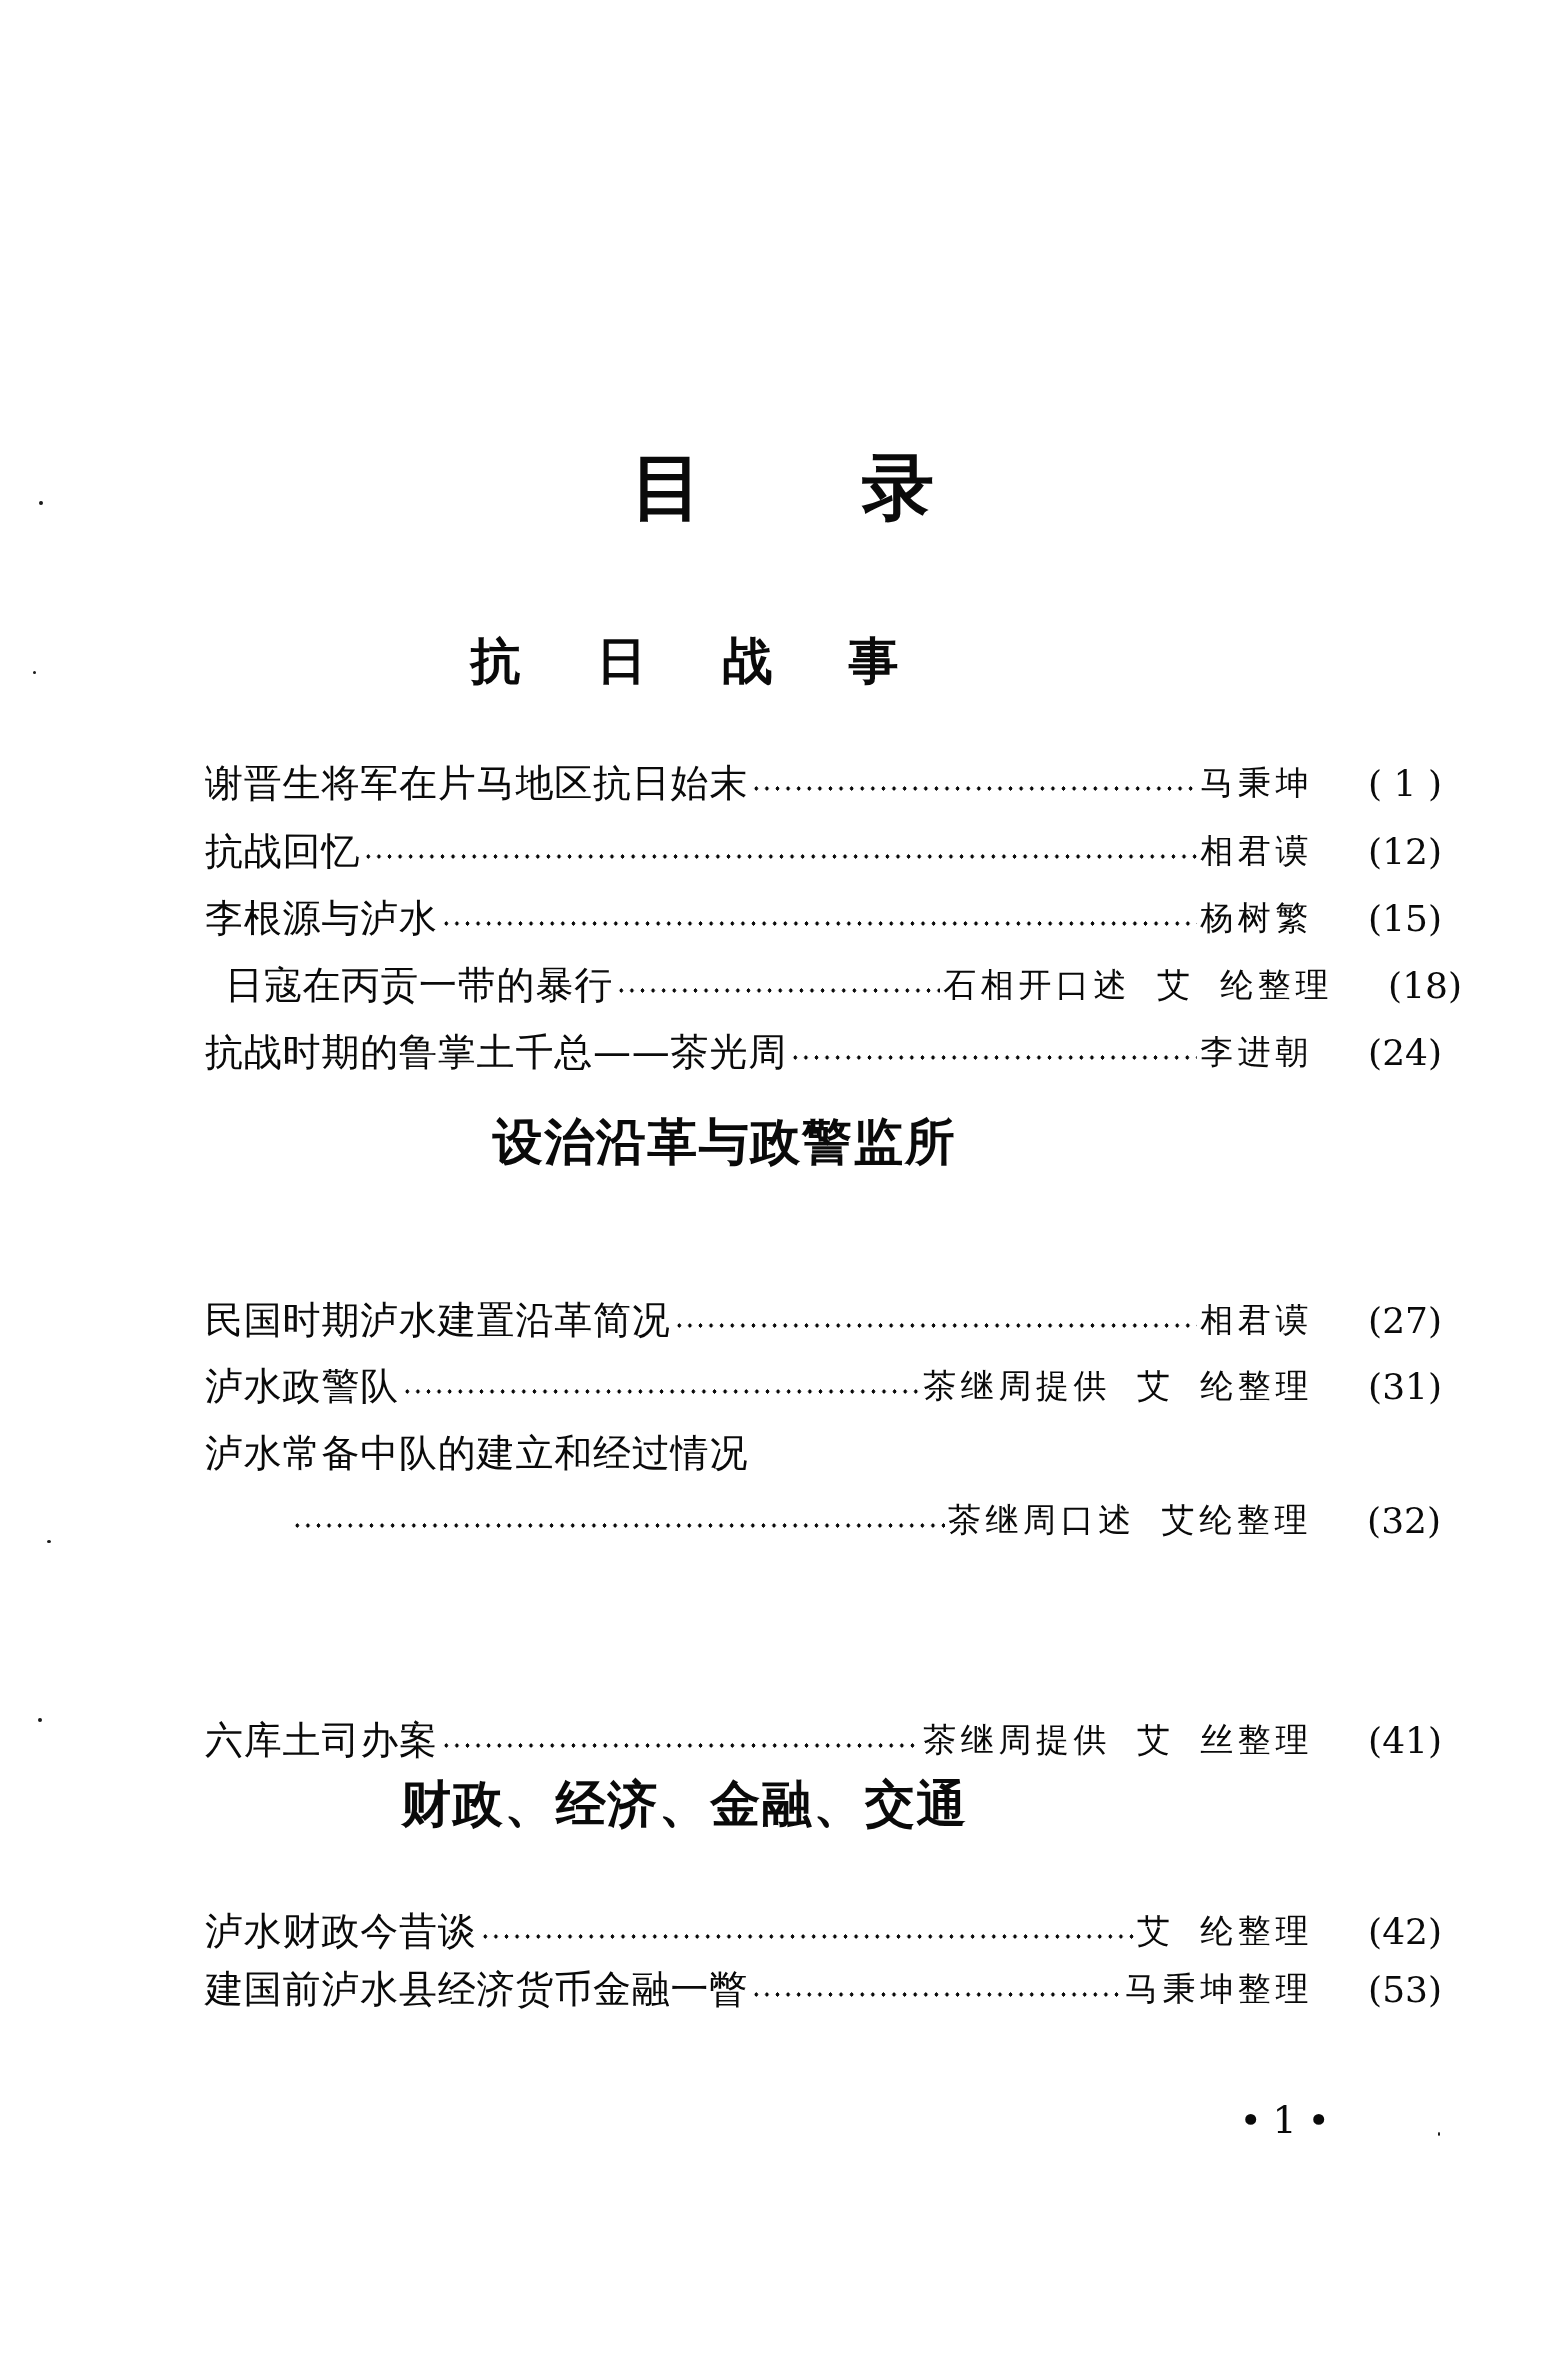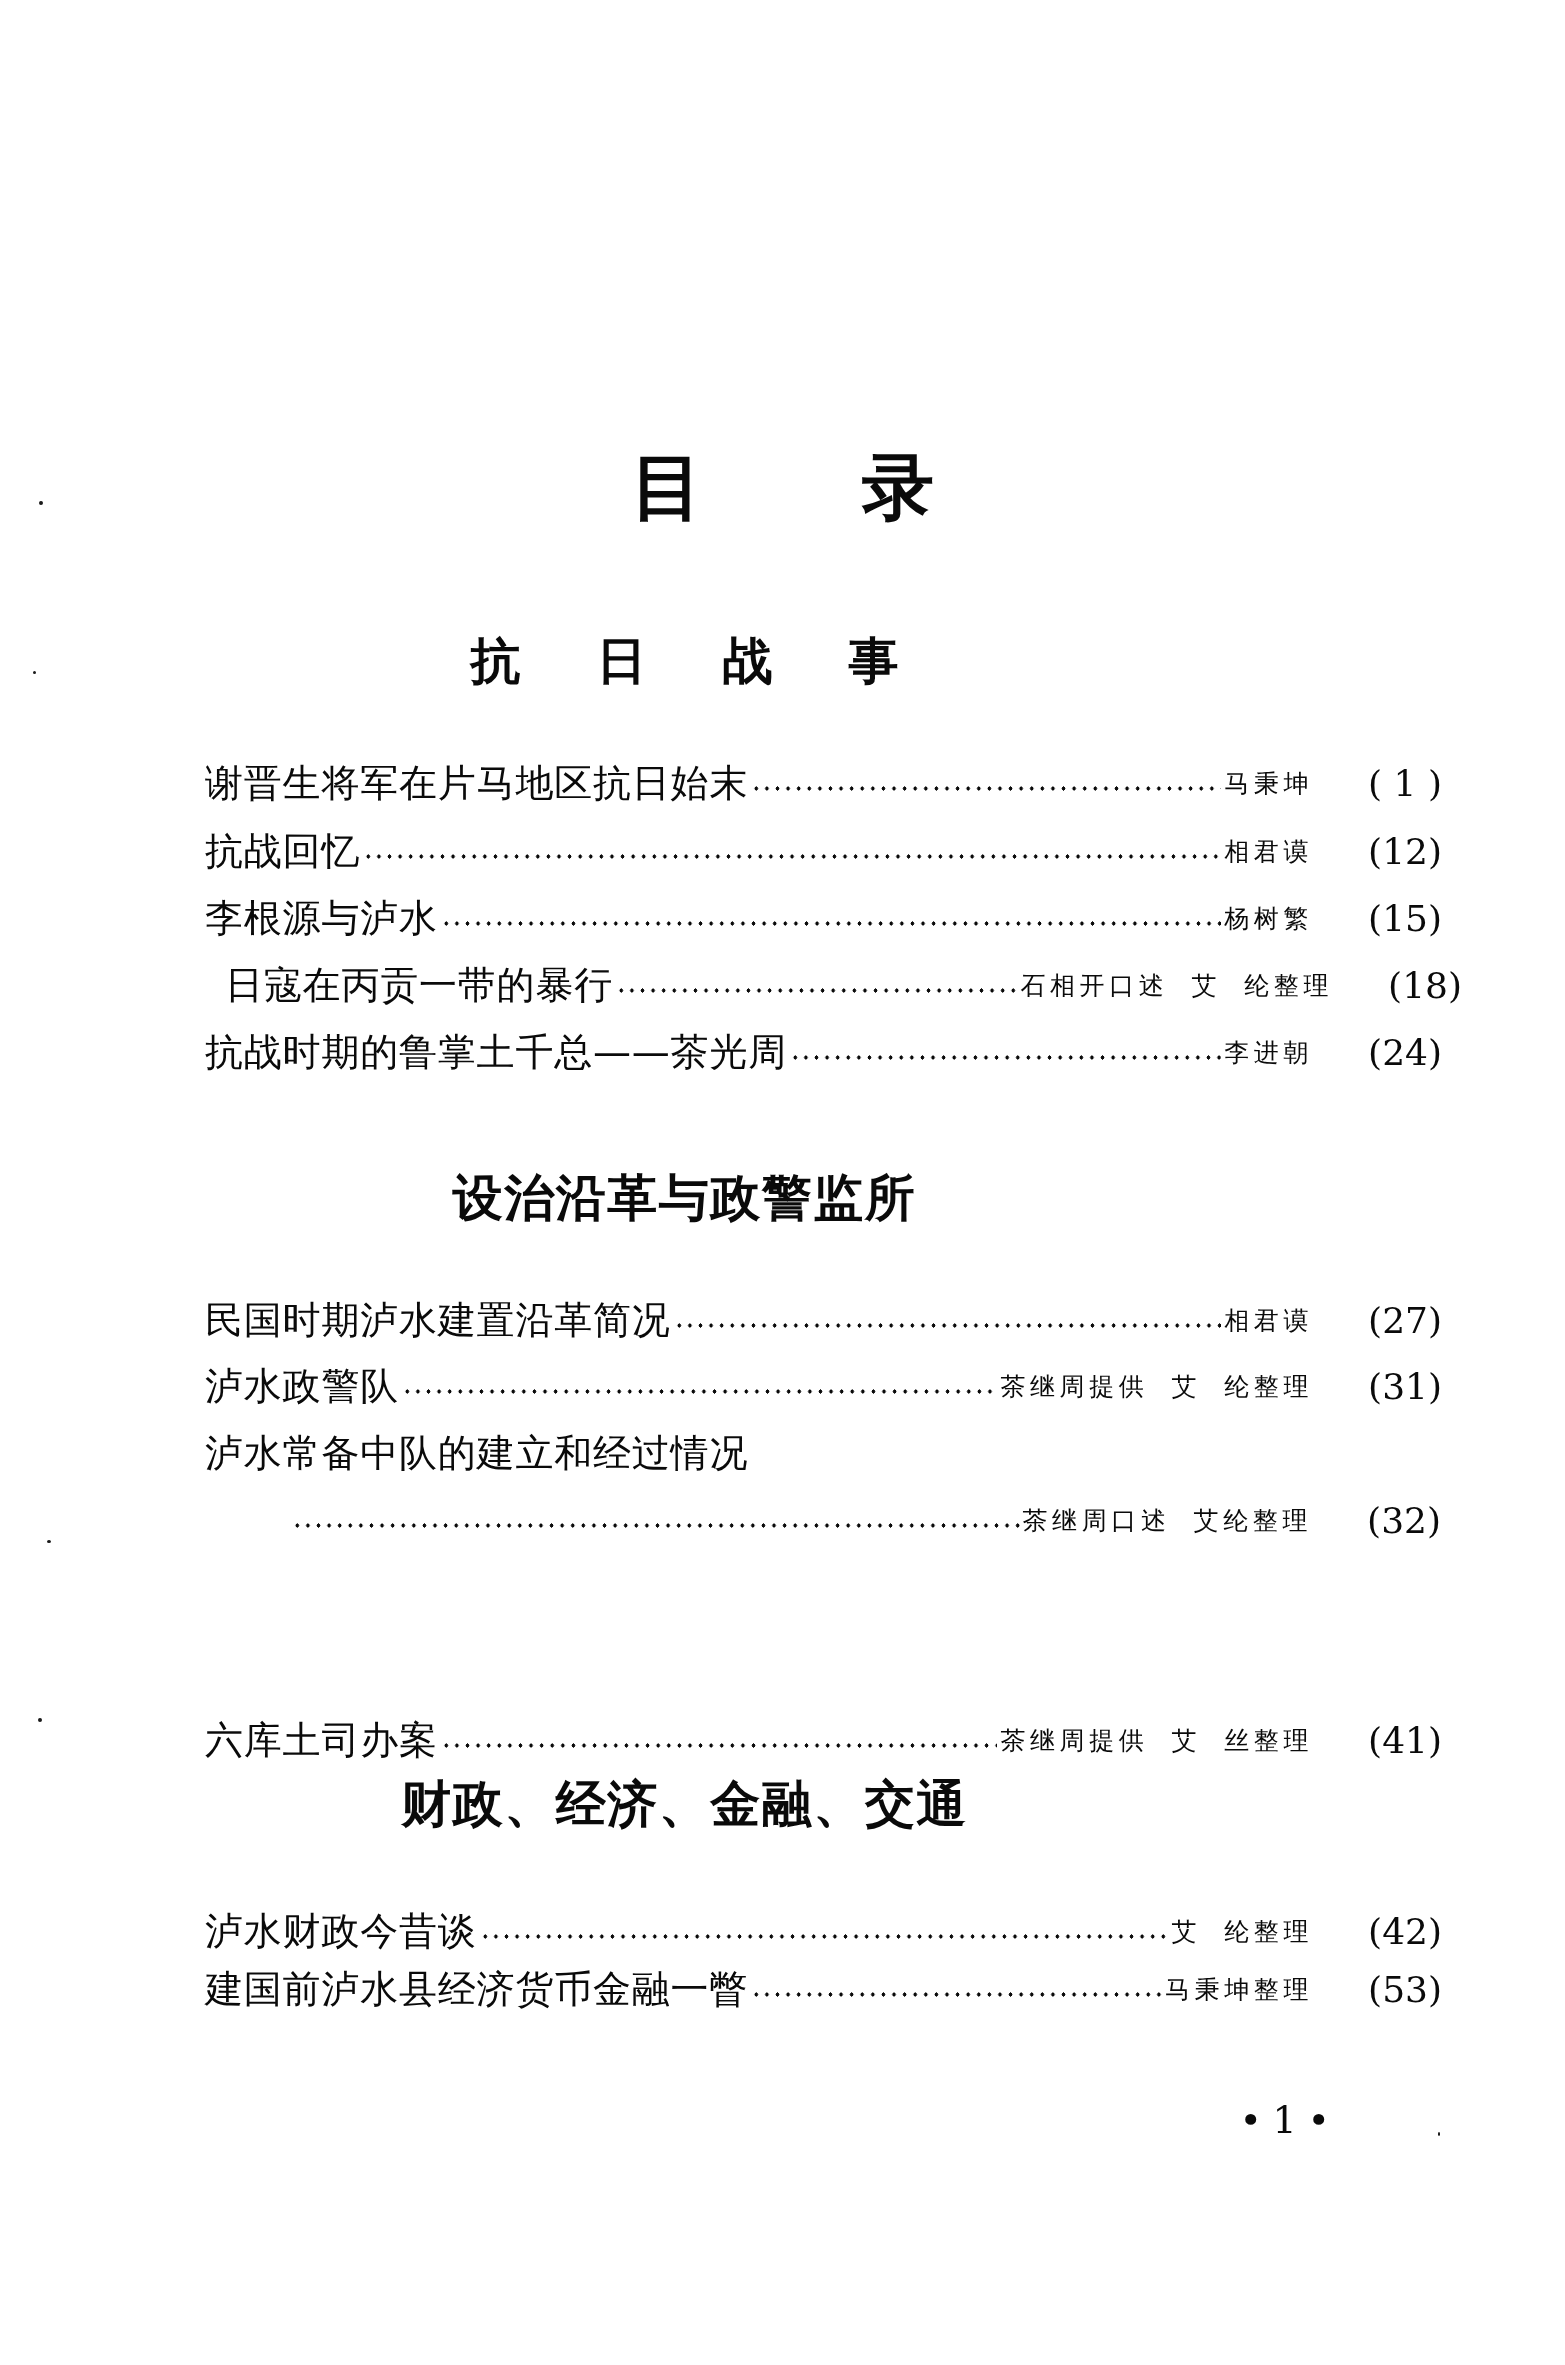--- a/index.html
+++ b/index.html
@@ -84,22 +84,22 @@
       position: absolute;
       left: 0; right: 0;
       top: 29px;
       height: 4.6px;
       background-image: radial-gradient(circle, #0a0a0a 1.8px, transparent 2px);
       background-size: 10.6px 4.6px;
       background-repeat: repeat-x;
     }
     .toc-entry .author {
       flex: 0 0 auto;
-      font-family: Liberation Sans, sans-serif;
-      font-size: 25px;
+      font-family: Liberation Serif, serif;
+      font-size: 33px;
       letter-spacing: 4.6px;
       white-space: pre;
     }
     .toc-entry .page-ref {
       flex: 0 0 auto;
       width: 129px;
       text-align: right;
       font-family: "DejaVu Serif", "Liberation Serif", serif;
       font-size: 36px;
       white-space: pre;
@@ -164,21 +164,21 @@
     <span class="author">石相开口述  艾  纶整理</span>
     <span class="page-ref">(18)</span>
   </div>
   <div class="toc-entry" style="top:1026px;">
     <span class="title">抗战时期的鲁掌土千总——茶光周</span>
     <span class="leader"></span>
     <span class="author">李进朝</span>
     <span class="page-ref">(24)</span>
   </div>
 
-  <div class="section-heading tight" style="top:1168px;">设治沿革与政警监所</div>
+  <div class="section-heading tight" style="top:1112px;padding-left:40px;">设治沿革与政警监所</div>
 
   <div class="toc-entry" style="top:1294px;">
     <span class="title">民国时期泸水建置沿革简况</span>
     <span class="leader"></span>
     <span class="author">相君谟</span>
     <span class="page-ref">(27)</span>
   </div>
   <div class="toc-entry" style="top:1360px;">
     <span class="title">泸水政警队</span>
     <span class="leader"></span>

